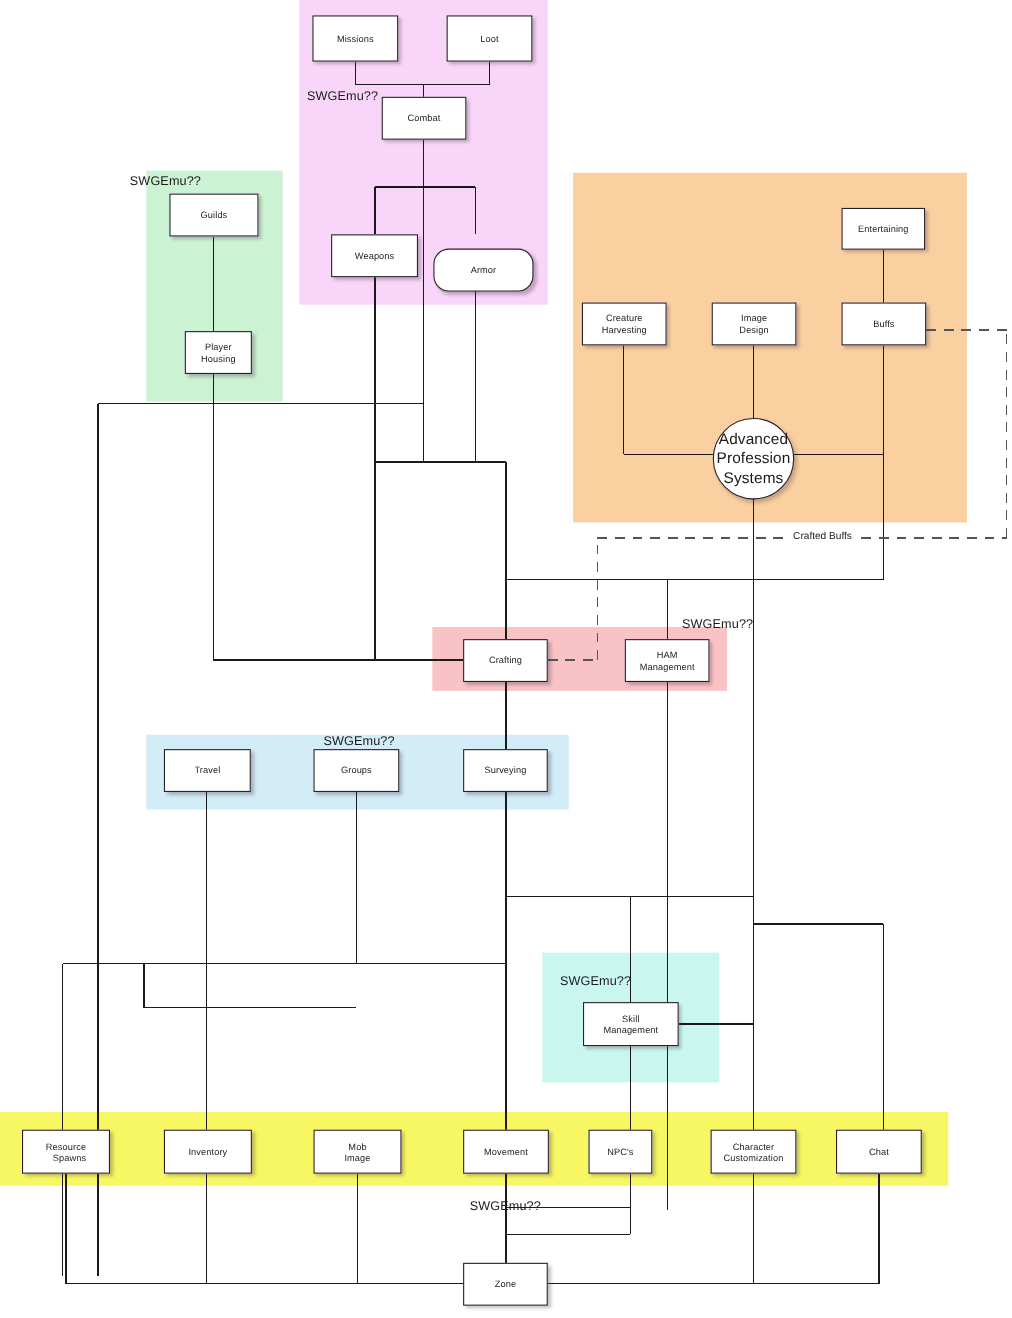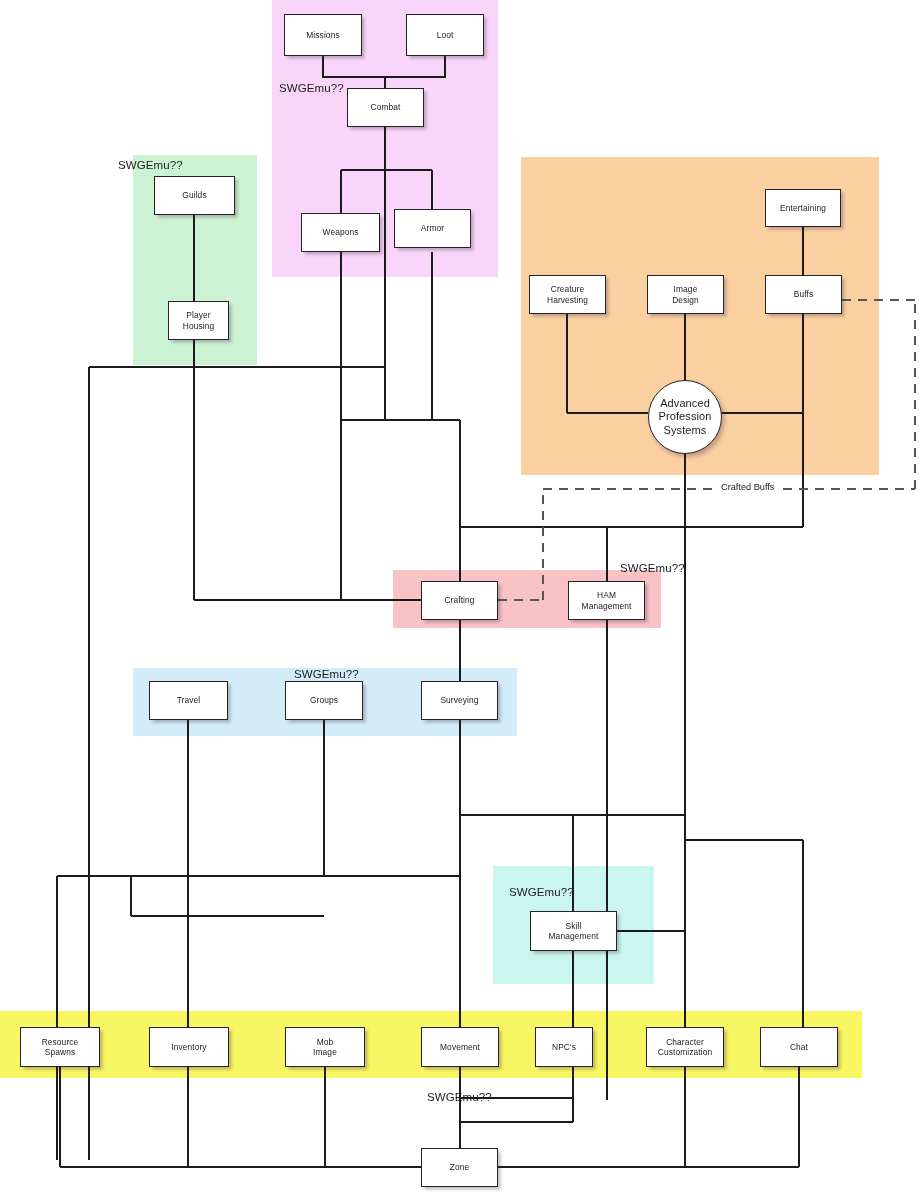--- a/index.html
+++ b/index.html
@@ -160,39 +160,39 @@
   <div class="tag" style="left:294px;top:668px;">SWGEmu??</div>
   <div class="tag" style="left:509px;top:886px;">SWGEmu??</div>
   <div class="tag" style="left:427px;top:1091px;">SWGEmu??</div>
 
   <div class="edge-label" style="left:718px;top:482px;">Crafted Buffs</div>
 
   <div class="node" style="left:284px;top:14px;width:78px;height:42px;">Missions</div>
   <div class="node" style="left:406px;top:14px;width:78px;height:42px;">Loot</div>
   <div class="node" style="left:347px;top:88px;width:77px;height:39px;">Combat</div>
   <div class="node" style="left:301px;top:213px;width:79px;height:39px;">Weapons</div>
-  <div class="node" style="left:394px;top:209px;width:77px;height:39px;">Armor</div>
+  <div class="node" style="left:394px;top:226px;width:91px;height:39px;border-radius:14px;">Armor</div>
   <div class="node" style="left:154px;top:176px;width:81px;height:39px;">Guilds</div>
   <div class="node" style="left:168px;top:301px;width:61px;height:39px;">Player Housing</div>
   <div class="node" style="left:765px;top:189px;width:76px;height:38px;">Entertaining</div>
   <div class="node" style="left:529px;top:275px;width:77px;height:39px;white-space:pre-line;">Creature
 Harvesting</div>
   <div class="node" style="left:647px;top:275px;width:77px;height:39px;">Image Design</div>
   <div class="node" style="left:765px;top:275px;width:77px;height:39px;">Buffs</div>
-  <div class="node circle" style="left:648px;top:380px;width:74px;height:74px;white-space:pre-line;font-size:11px;">Advanced
+  <div class="node circle" style="left:648px;top:380px;width:74px;height:74px;white-space:pre-line;font-size:14px;">Advanced
 Profession
 Systems</div>
   <div class="node" style="left:421px;top:581px;width:77px;height:39px;">Crafting</div>
   <div class="node" style="left:568px;top:581px;width:77px;height:39px;white-space:pre-line;">HAM
 Management</div>
   <div class="node" style="left:149px;top:681px;width:79px;height:39px;">Travel</div>
   <div class="node" style="left:285px;top:681px;width:78px;height:39px;">Groups</div>
   <div class="node" style="left:421px;top:681px;width:77px;height:39px;">Surveying</div>
   <div class="node" style="left:530px;top:911px;width:87px;height:40px;">Skill Management</div>
-  <div class="node" style="left:20px;top:1027px;width:80px;height:40px;white-space:pre-line;">Resource
+  <div class="node" style="left:20px;top:1027px;width:80px;height:40px;white-space:pre-line;text-align:right;">Resource
 Spawns</div>
   <div class="node" style="left:149px;top:1027px;width:80px;height:40px;">Inventory</div>
   <div class="node" style="left:285px;top:1027px;width:80px;height:40px;white-space:pre-line;">Mob
 Image</div>
   <div class="node" style="left:421px;top:1027px;width:78px;height:40px;">Movement</div>
   <div class="node" style="left:535px;top:1027px;width:58px;height:40px;">NPC's</div>
   <div class="node" style="left:646px;top:1027px;width:78px;height:40px;white-space:pre-line;">Character
 Customization</div>
   <div class="node" style="left:760px;top:1027px;width:78px;height:40px;">Chat</div>
   <div class="node" style="left:421px;top:1148px;width:77px;height:39px;text-align:center;">Zone</div>

